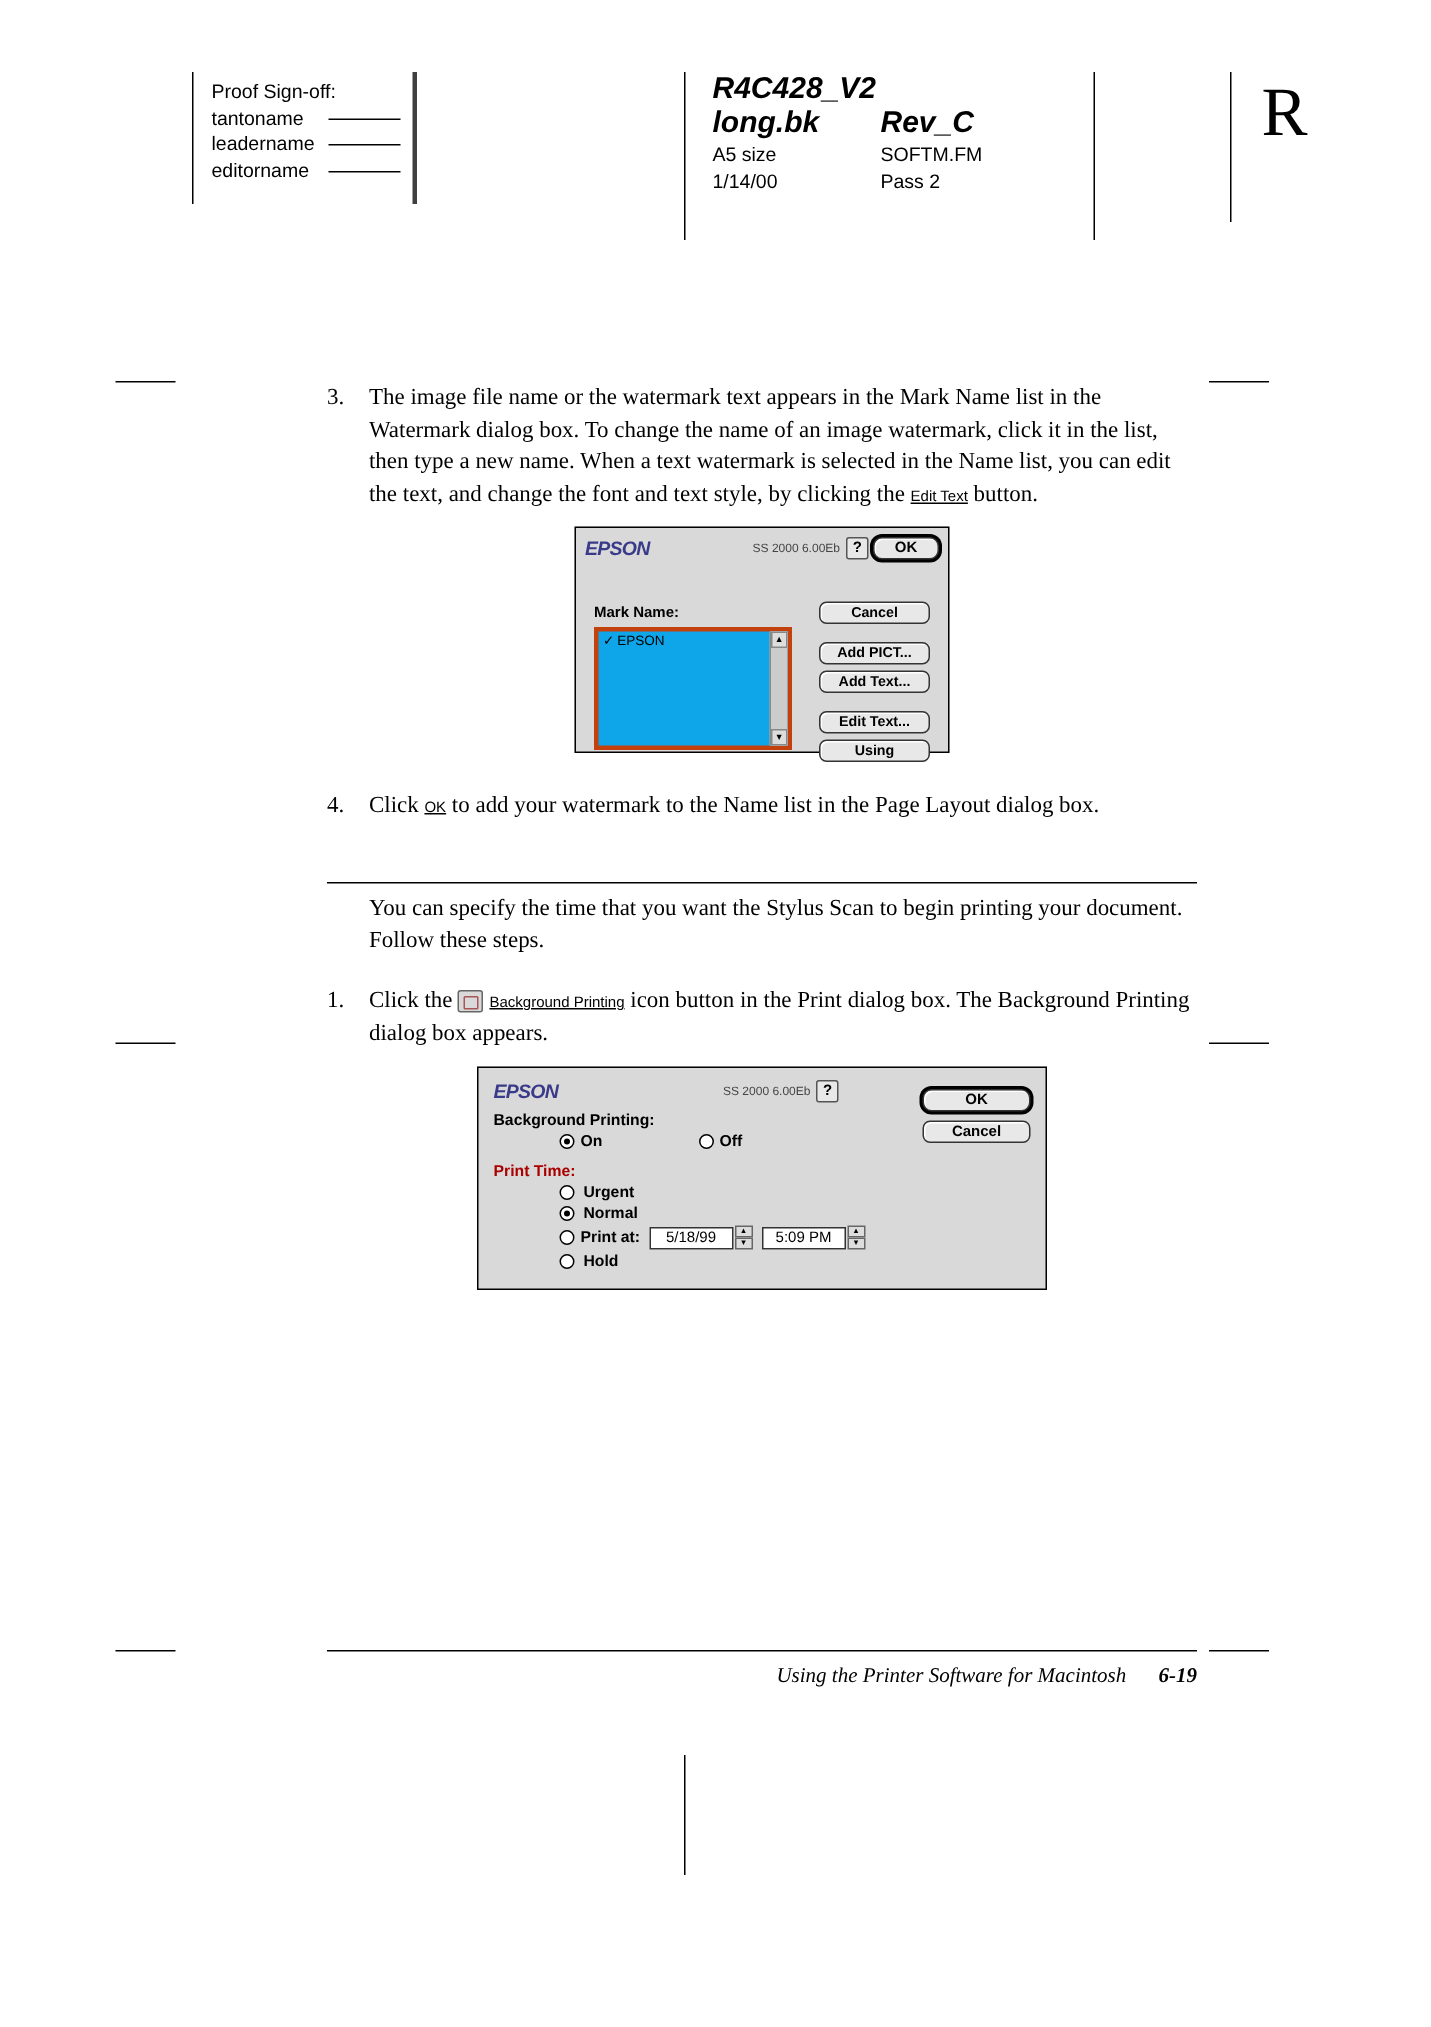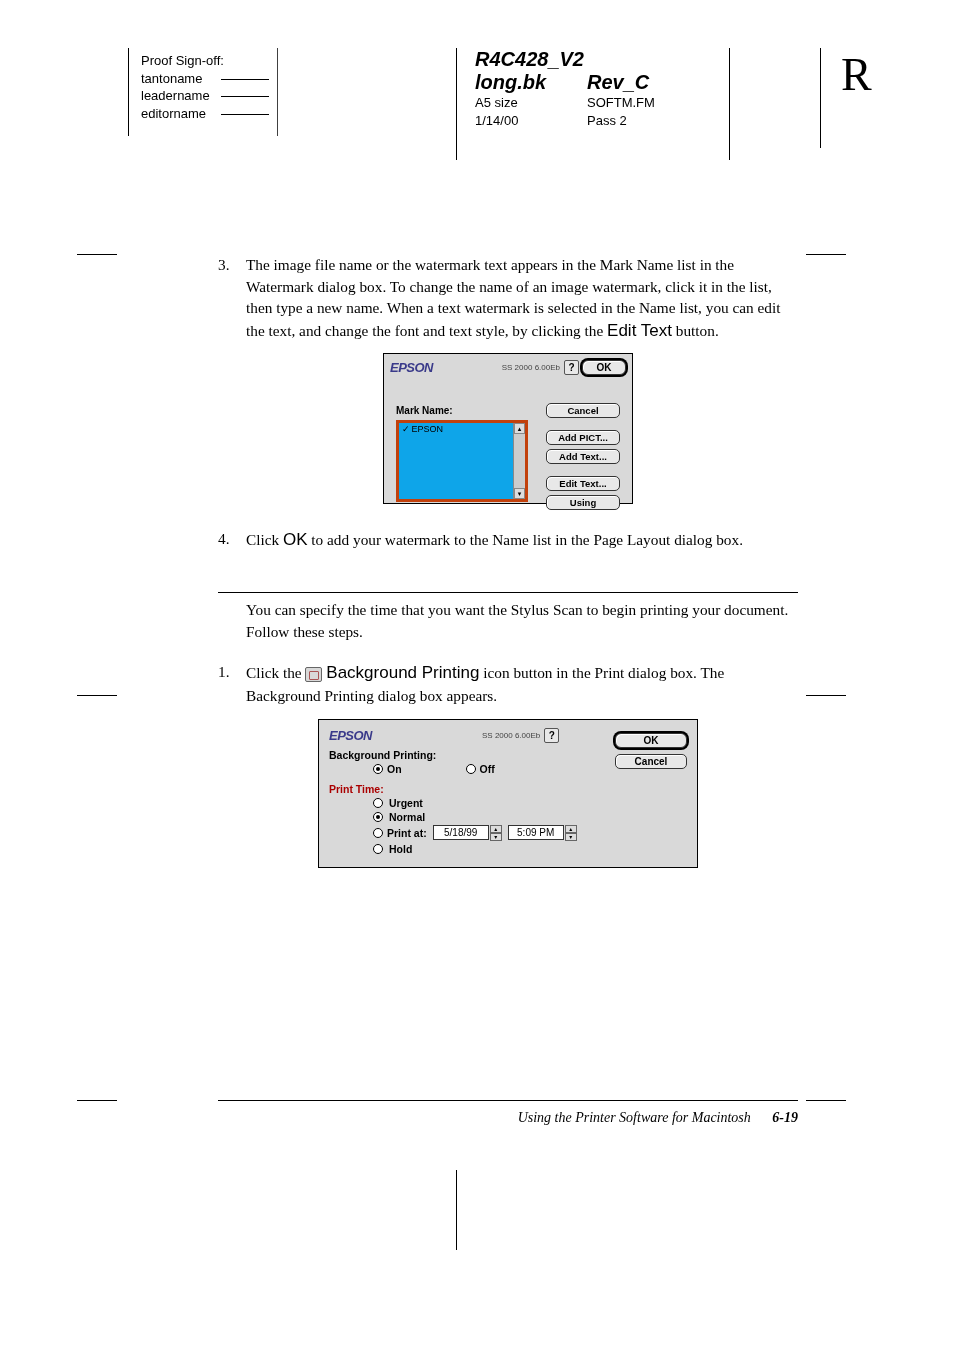--- a/index.html
+++ b/index.html
@@ -17,21 +17,21 @@
     top: 48px;
     left: 0;
     width: 954px;
   }
   .proof-block {
     position: absolute;
     left: 128px;
     top: 0;
     width: 150px;
     border-left: 1px solid #000;
-    border-right: 1px solid #404040;
+    border-right: 3px solid #404040;
     padding: 4px 8px 14px 12px;
     font-family: Arial, Helvetica, sans-serif;
     font-size: 13px;
     line-height: 1.35;
   }
   .proof-line { display: flex; justify-content: space-between; }
   .proof-blank { border-bottom: 1px solid #000; width: 48px; height: 10px; display:inline-block; }
   .doc-id-block {
     position: absolute;
     left: 456px;
@@ -78,21 +78,21 @@
     width: 580px;
   }
   .numbered {
     font-size: 15.3px;
     line-height: 1.42;
     display: flex;
     margin-bottom: 8px;
   }
   .numbered .num { width: 28px; flex-shrink:0; }
   .numbered .txt { flex: 1; }
-  .ui-term { font-family: Arial, Helvetica, sans-serif; font-size: 17px; }
+  .ui-term { font-family: Arial, Helvetica, sans-serif; font-size: 10px; text-decoration: underline; }
 
   
   .dialog-wm {
     width: 250px;
     margin: 10px auto 24px auto;
     border: 1px solid #000;
     background: #d9d9d9;
     font-family: 'Lucida Grande', Arial, sans-serif;
     font-size: 10px;
     padding: 6px;

